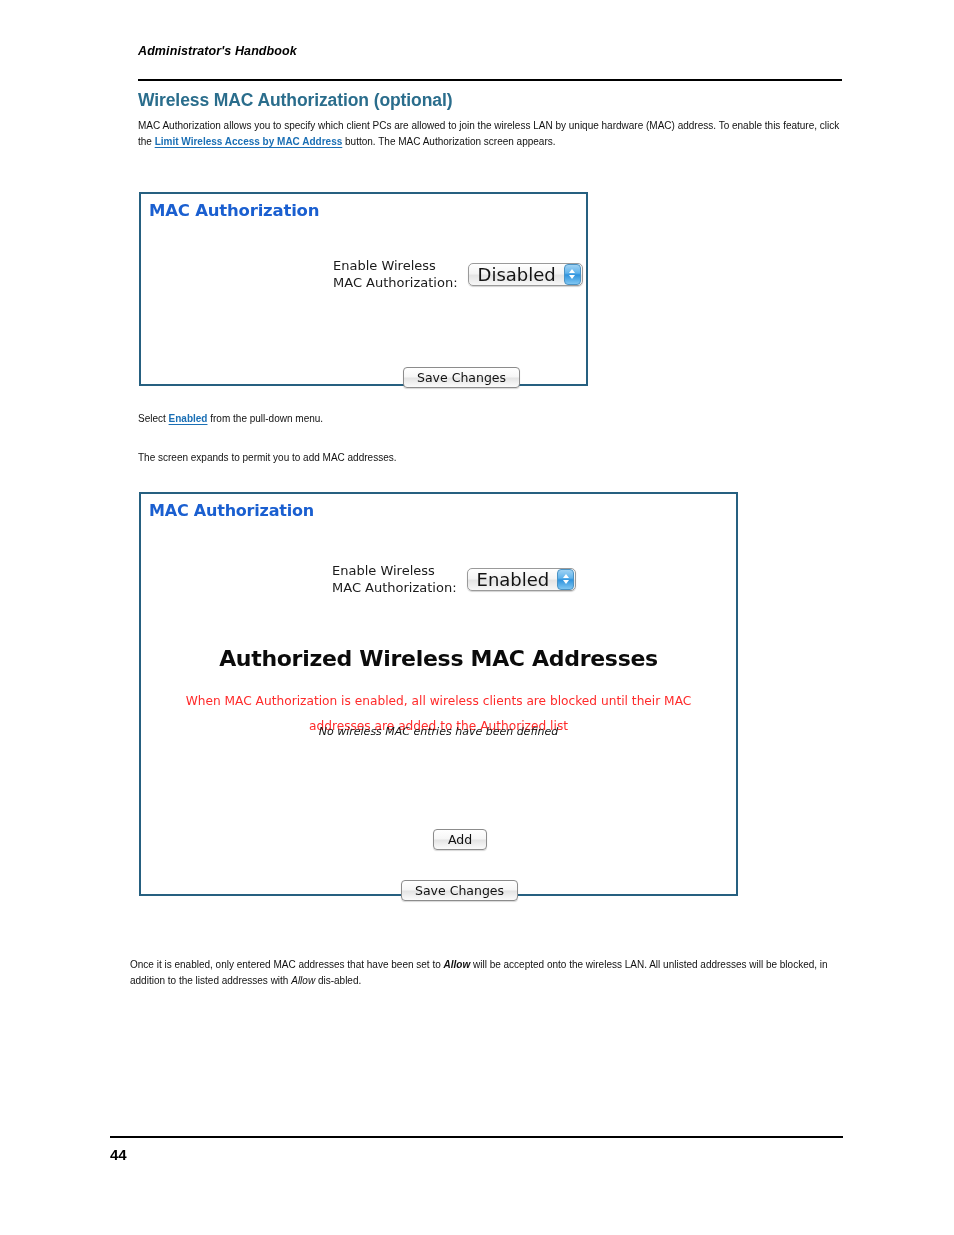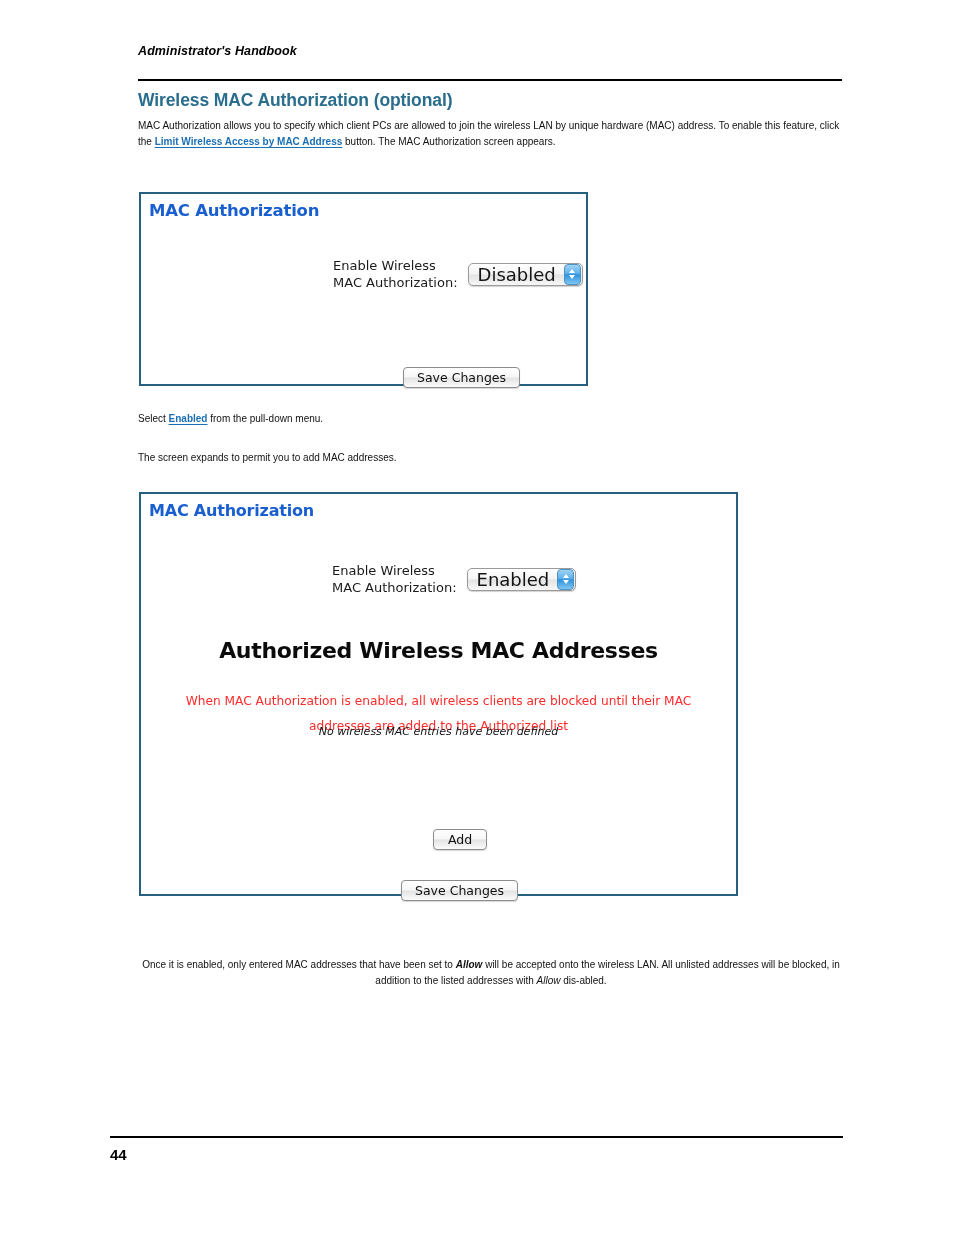--- a/index.html
+++ b/index.html
@@ -73,24 +73,23 @@
     left: 138px;
     top: 450px;
     width: 700px;
   }
   .para-clickadd {
     left: 138px;
     top: 919px;
     width: 700px;
   }
   .para-once {
-    left: 138px;
+    left: 130px;
     top: 957px;
     width: 706px;
-    text-align: center;
   }
 
   a.doclink, .doclink {
     color: #1a6fb5;
     font-weight: bold;
     text-decoration: underline;
     text-underline-offset: 2px;
   }
   .it { font-style: italic; }
   .bi { font-style: italic; font-weight: bold; }
@@ -206,21 +205,21 @@
     margin-top: 15px;
   }
   .shot-1 .btn-save { left: 262px; top: 158px; padding: 0 13px; }
   .shot-2 .btn-save { left: 260px; top: 371px; padding: 0 13px; }
   .shot-2 .btn-add  { left: 292px; top: 320px; padding: 0 14px; }
 
   
   .auth-heading {
     position: absolute;
     left: 0; right: 0;
-    top: 144px;
+    top: 152px;
     text-align: center;
     font-family: "DejaVu Sans", sans-serif;
     font-size: 22px;
     font-weight: bold;
     color: #0b0b0b;
     letter-spacing: -0.3px;
   }
   .warn-text {
     position: absolute;
     left: 40px; right: 40px;

